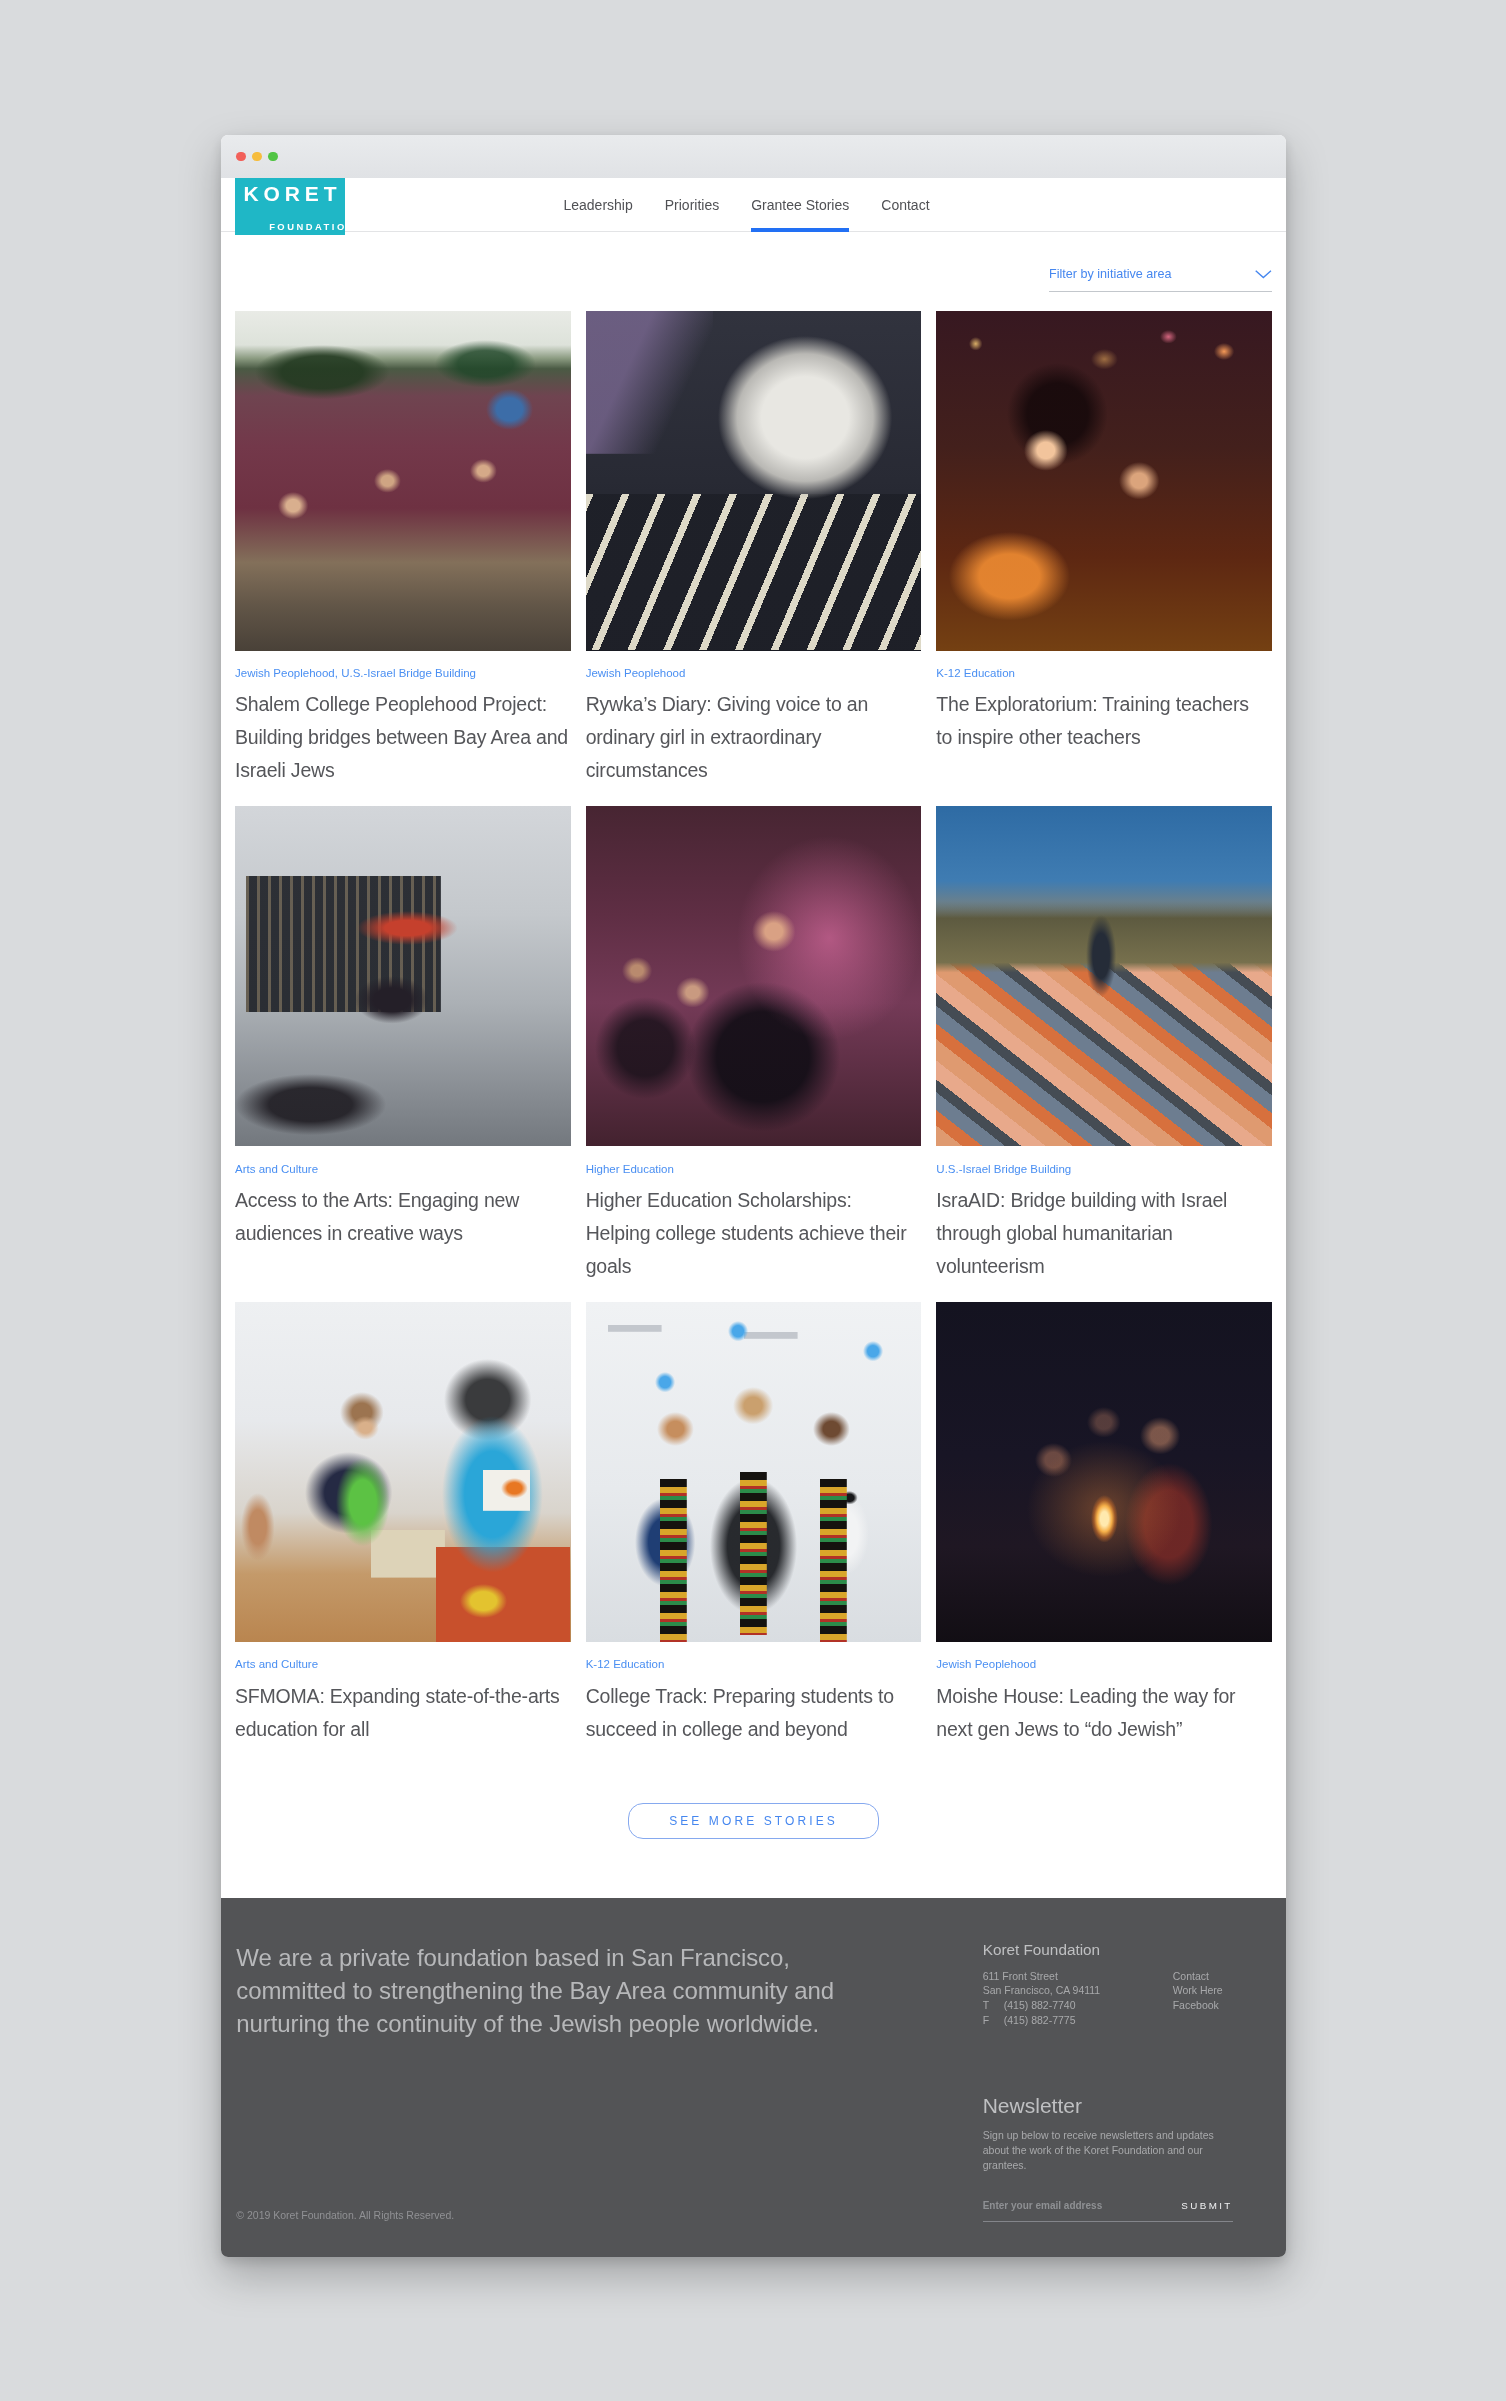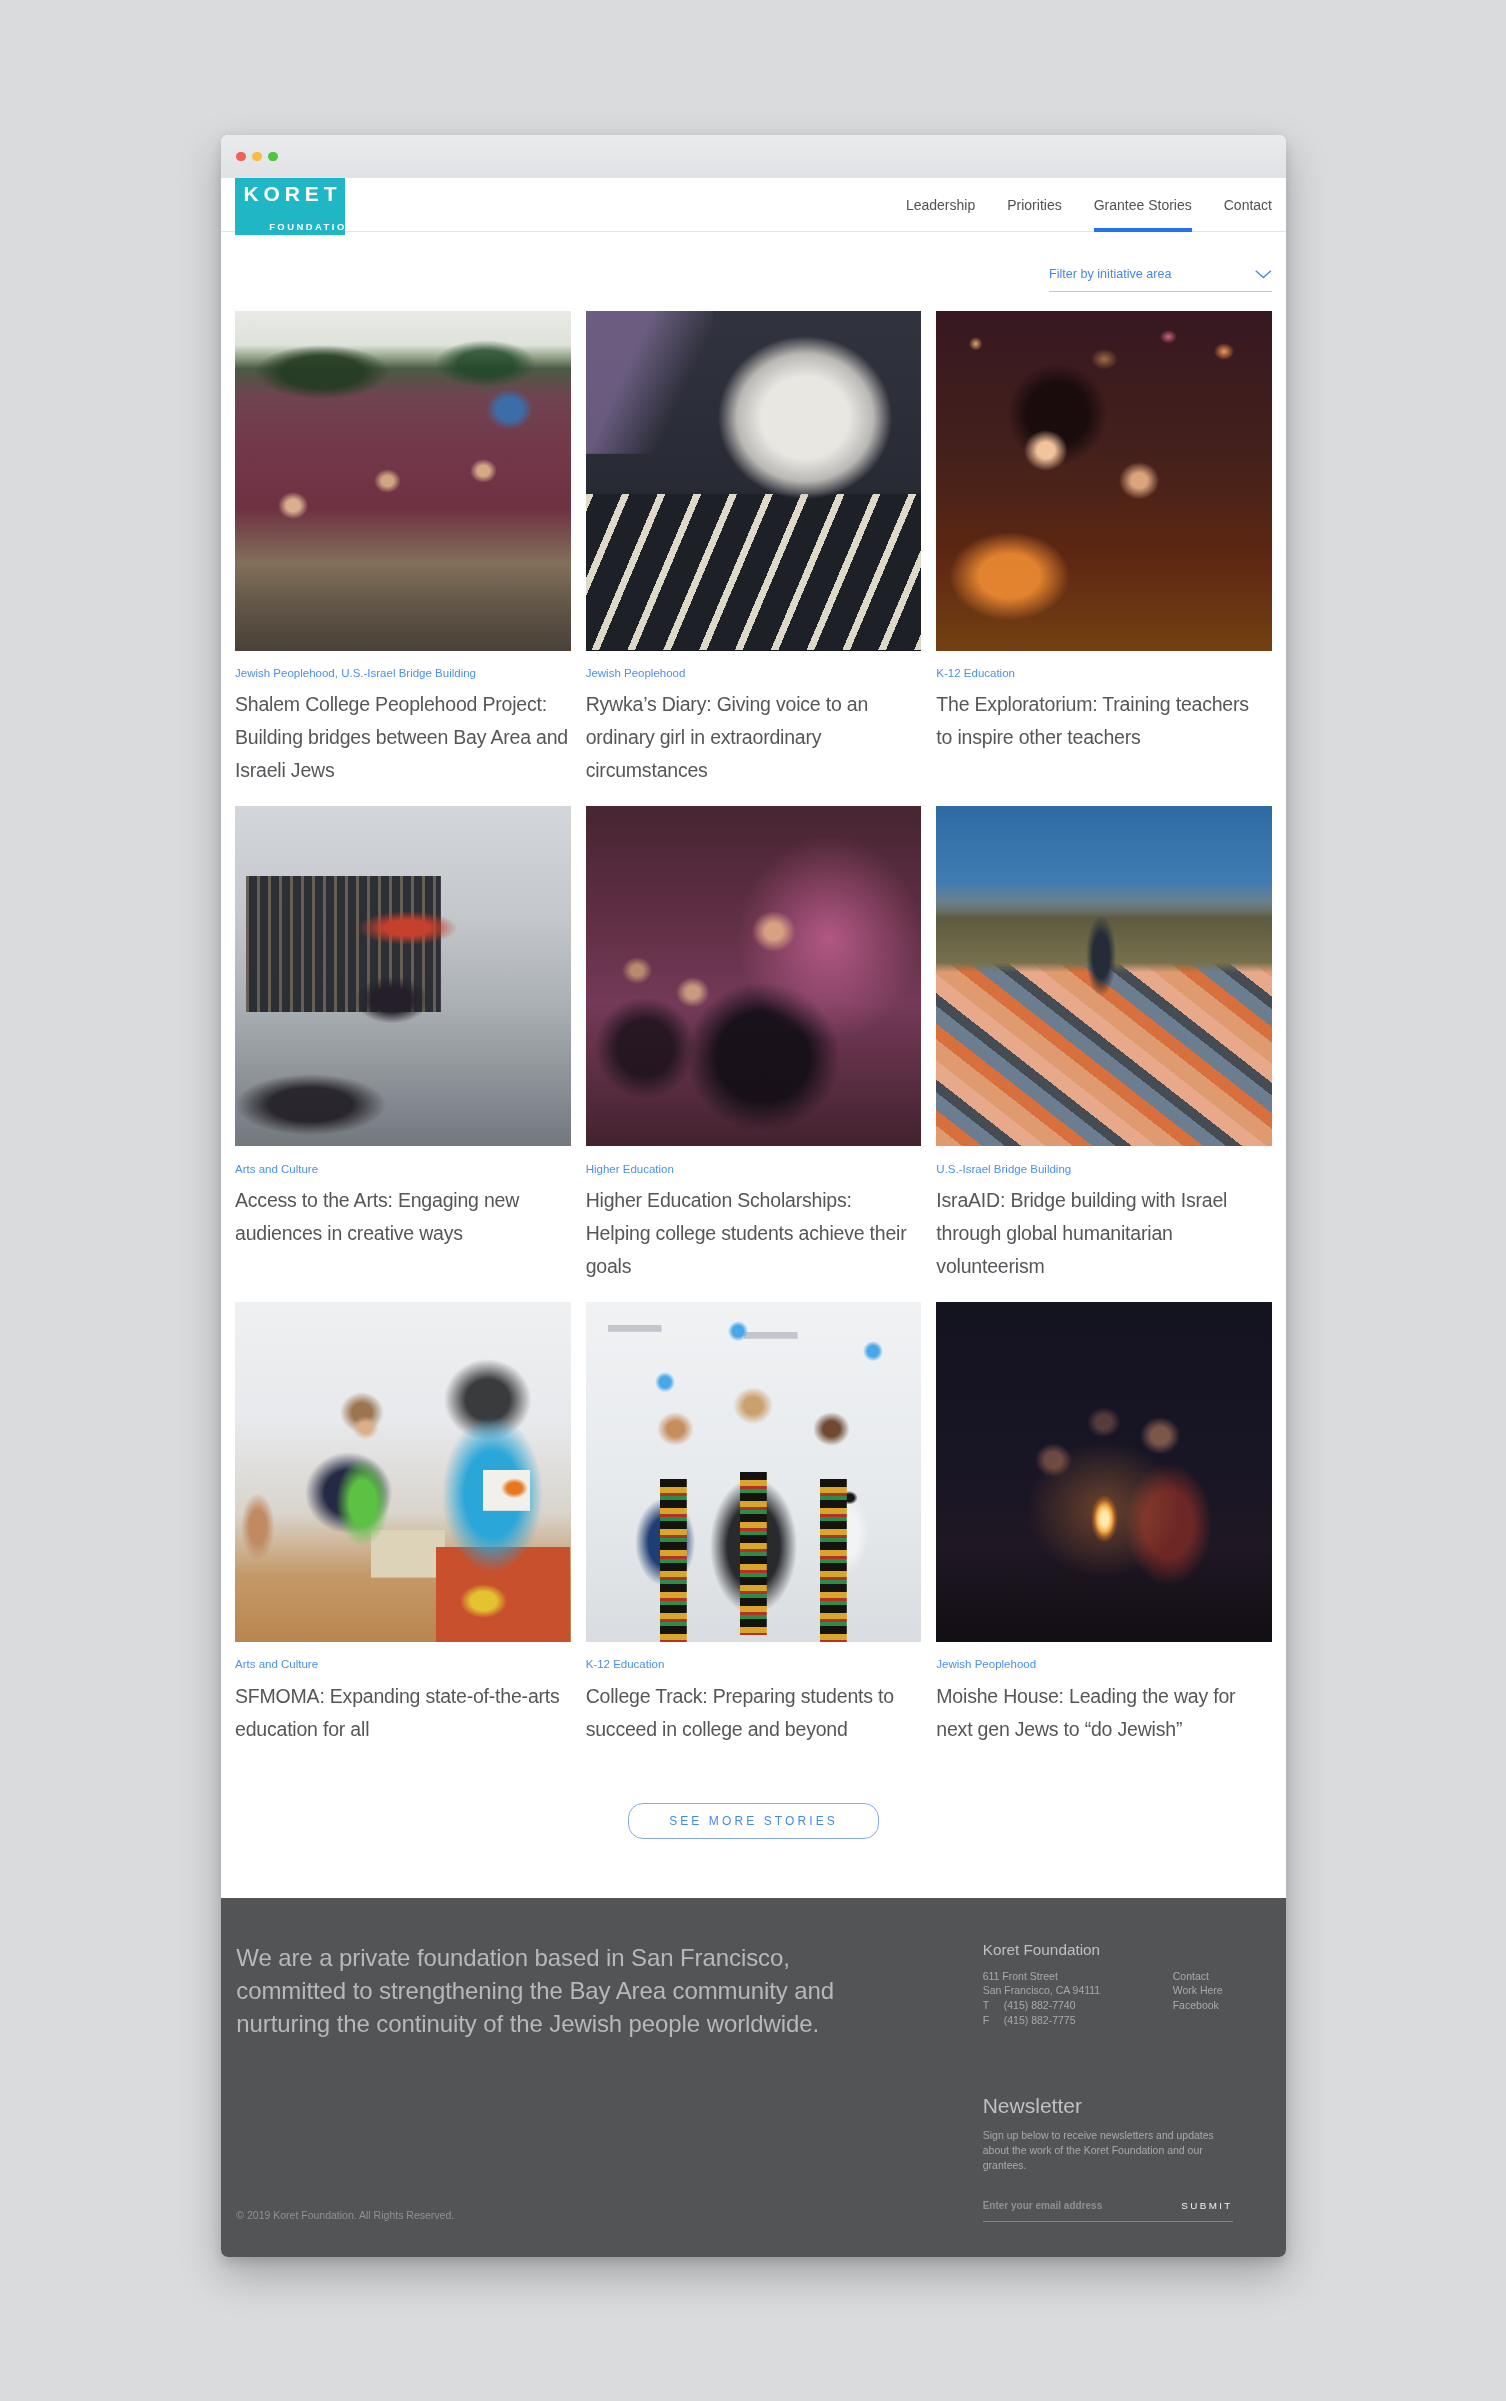--- a/index.html
+++ b/index.html
@@ -21,21 +21,21 @@
   
   .chrome{
     height:43px; background:linear-gradient(#e9ebed,#e0e2e5);
     display:flex; align-items:center; padding:0 15.3px; gap:6.3px;
   }
   .dot{width:9.8px; height:9.8px; border-radius:50%; cursor:pointer;}
   .dot.red{background:#f2605a;} .dot.yellow{background:#f6bd3e;} .dot.green{background:#51c444;}
   
   .site-header{
     height:54px; background:#fff; border-bottom:0.7px solid #e3e4e6;
-    position:relative; display:flex; align-items:center; justify-content:flex-end;
+    position:relative; display:flex; align-items:center; justify-content:center;
     padding-right:14px; gap:32px;
   }
   .logo{
     position:absolute; left:14px; top:0; width:110px; height:57px; z-index:2;
     background:var(--teal); color:#fff; display:flex; flex-direction:column;
     align-items:center; justify-content:center; cursor:pointer;
   }
   .logo .l1{font-size:21px; font-weight:bold; letter-spacing:4.9px; margin-left:4.9px;}
   .logo .l2{font-size:9.4px; font-weight:bold; letter-spacing:2.5px; margin-top:15px; margin-left:2.1px;padding-left:43px;}
   .nav-item{

